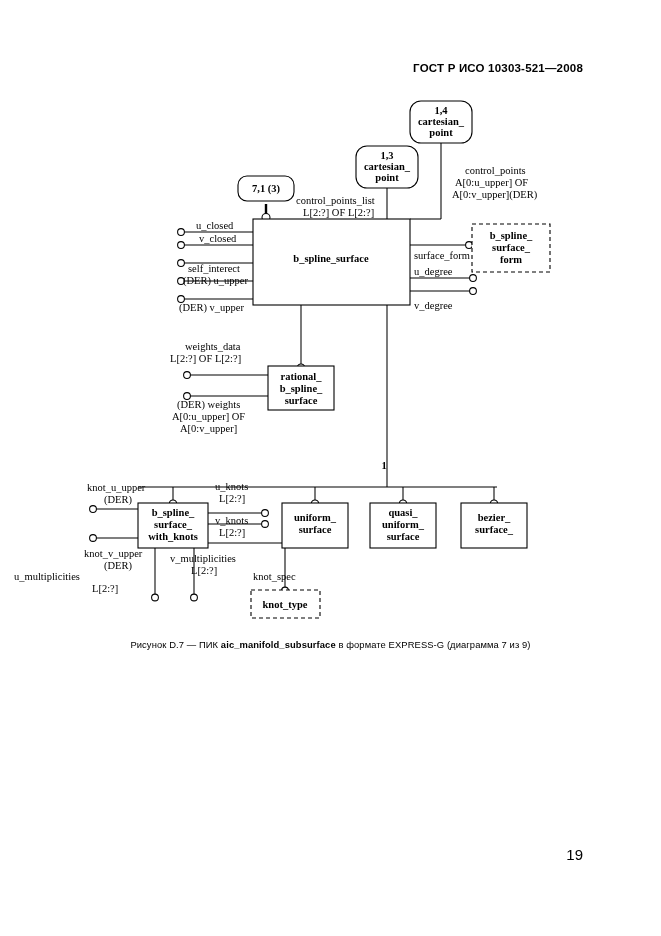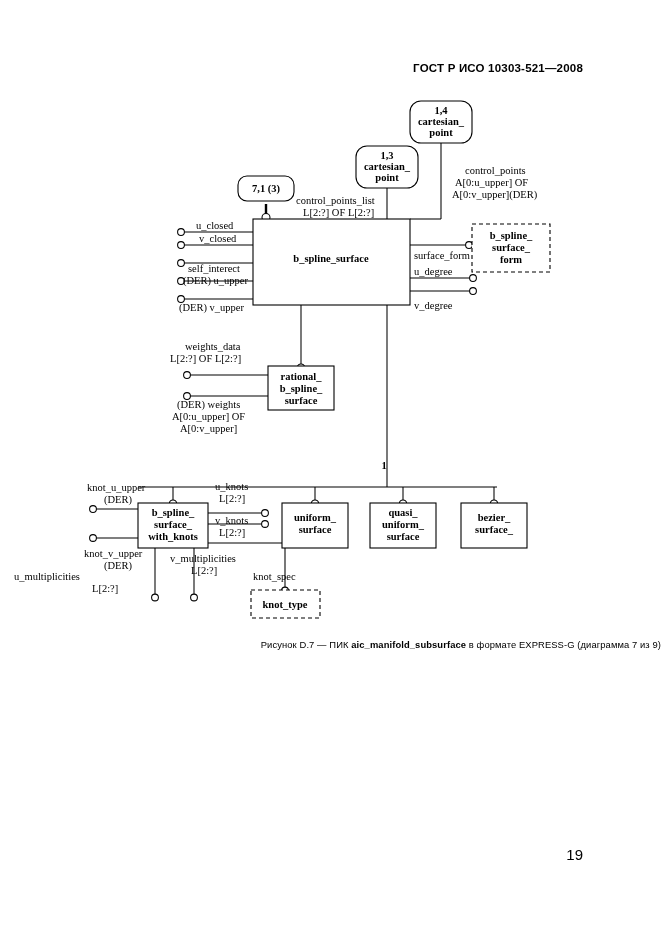--- a/index.html
+++ b/index.html
@@ -36,21 +36,21 @@
     right: 78px;
     top: 846px;
     font-family: "Liberation Sans", "DejaVu Sans", sans-serif;
     font-size: 15px;
   }
   #figure-caption {
     position: absolute;
     left: 0;
     top: 639px;
     width: 661px;
-    text-align: right;
+    text-align: center;
     font-family: "Liberation Sans", "DejaVu Sans", sans-serif;
     font-size: 9.4px;
     letter-spacing: 0.1px;
   }
   #figure-caption b { font-weight: bold; }
 
   svg#diagram {
     position: absolute;
     left: 0;
     top: 0;

